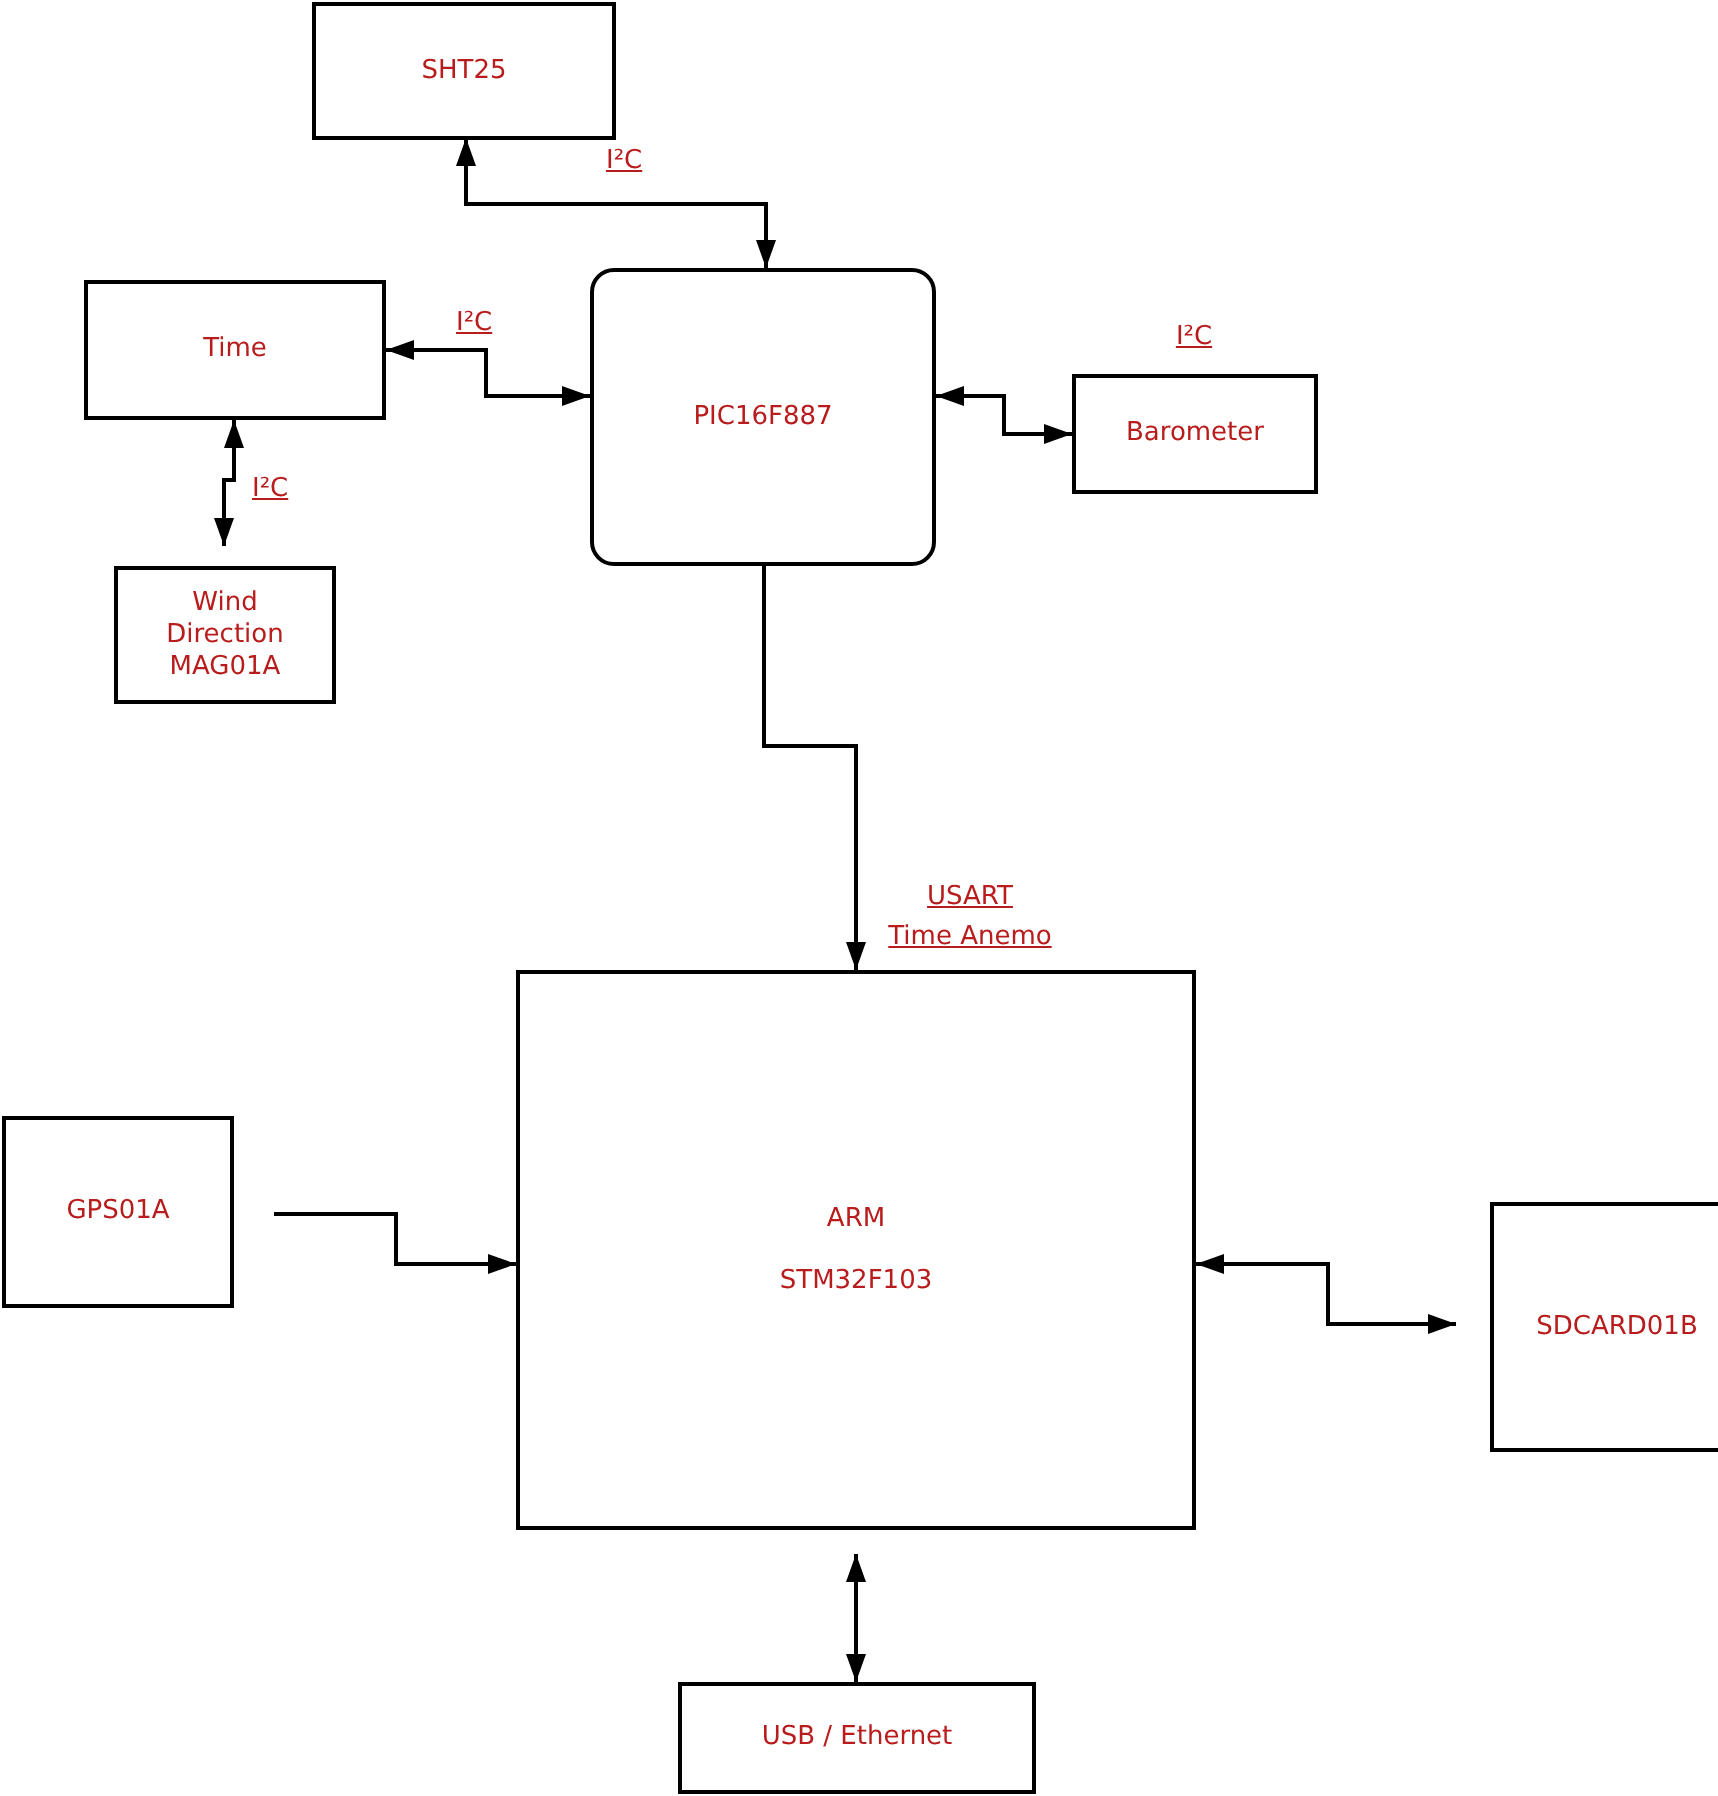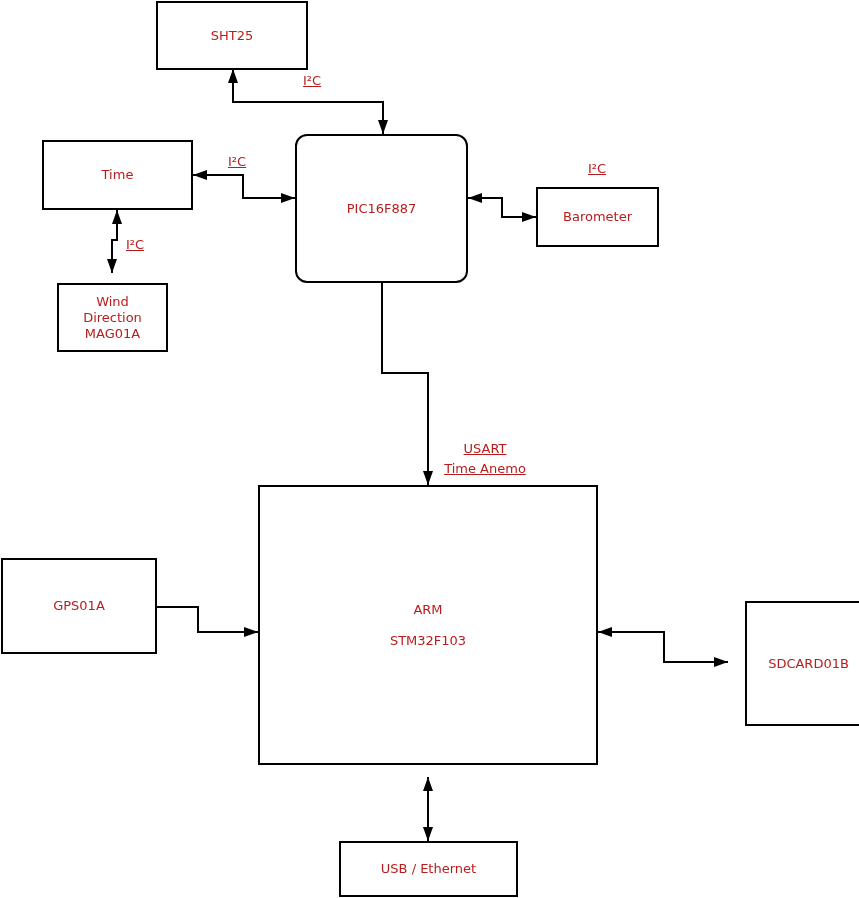--- a/index.html
+++ b/index.html
@@ -102,21 +102,21 @@
 
   <div class="node" style="left:536px; top:187px; width:123px; height:60px;">
     <span>Barometer</span>
   </div>
 
   <div class="node arm-node" style="left:258px; top:485px; width:340px; height:280px;">
     <span>ARM</span>
     <span>STM32F103</span>
   </div>
 
-  <div class="node" style="left:1px; top:558px; width:156px; height:96px;text-align:center;">
+  <div class="node" style="left:1px; top:558px; width:116px; height:96px;text-align:center;">
     <span>GPS01A</span>
   </div>
 
   <div class="node" style="left:728px; top:601px; width:127px; height:125px;margin-left:17px;">
     <span>SDCARD01B</span>
   </div>
 
   <div class="node" style="left:339px; top:841px; width:179px; height:56px;">
     <span>USB / Ethernet</span>
   </div>

